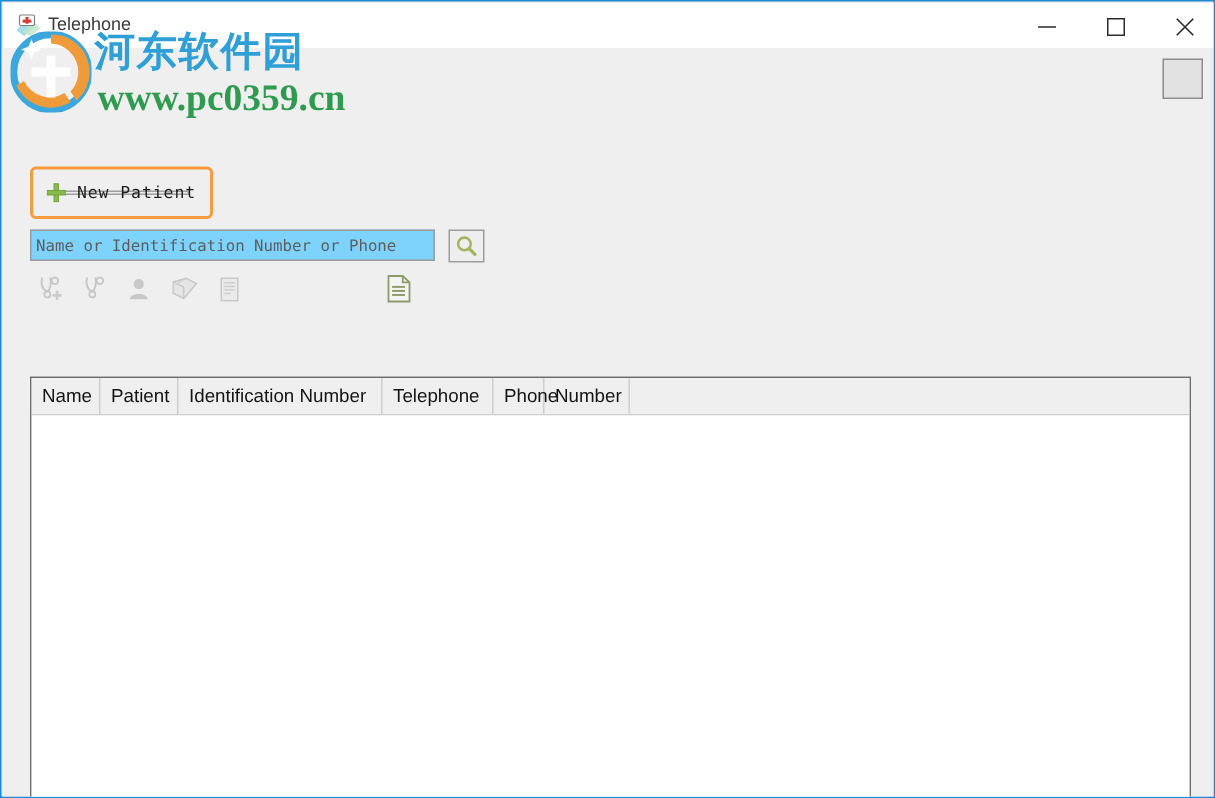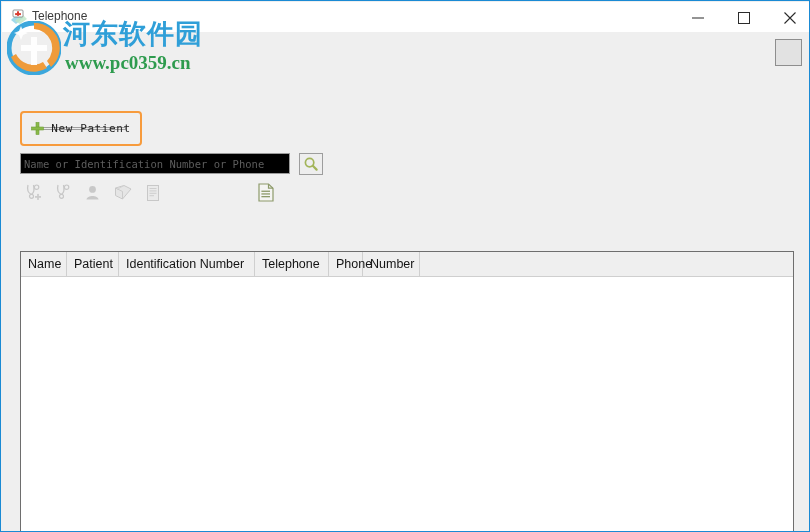--- a/index.html
+++ b/index.html
@@ -84,21 +84,21 @@
     font-weight: bold;
     color: #2f9fd8;
     letter-spacing: 1px;
     line-height: 30px;
     white-space: nowrap;
   }
   #watermark-url {
     position: absolute;
     left: 58px; top: 33px;
     font-family: "Liberation Serif", serif;
-    font-size: 19px;
+    font-size: 25px;
     font-weight: bold;
     color: #2e9b4e;
     letter-spacing: 0px;
     white-space: nowrap;
   }
 
   
   #client-area {
     position: absolute;
     left: 1px; top: 31px;
@@ -162,21 +162,21 @@
     white-space: nowrap;
   }
 
   
   #search-input {
     position: absolute;
     left: 18px; top: 121px;
     width: 270px; height: 21px;
     box-sizing: border-box;
     border: 1px solid #9a9a9a;
-    background: #000000;
+    background: #7dd3fc;
     font-family: "DejaVu Sans Mono", monospace;
     font-size: 10.5px;
     color: #5d5d5d;
     padding: 4px 3px;
     outline: none;
   }
   #search-input::placeholder { color: #5d5d5d; opacity: 1; }
   #search-button {
     position: absolute;
     left: 297px; top: 121px;

